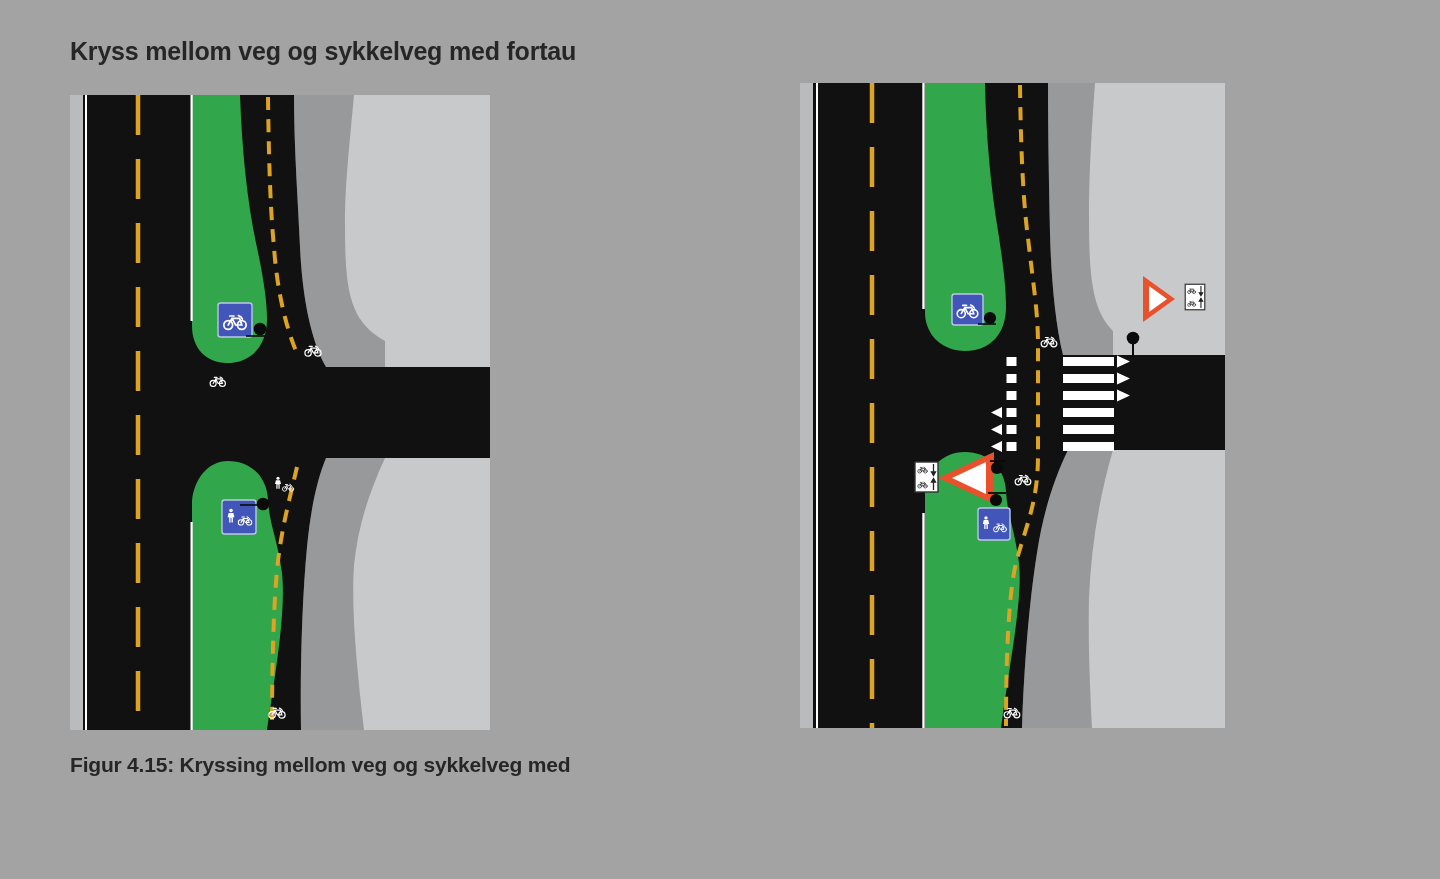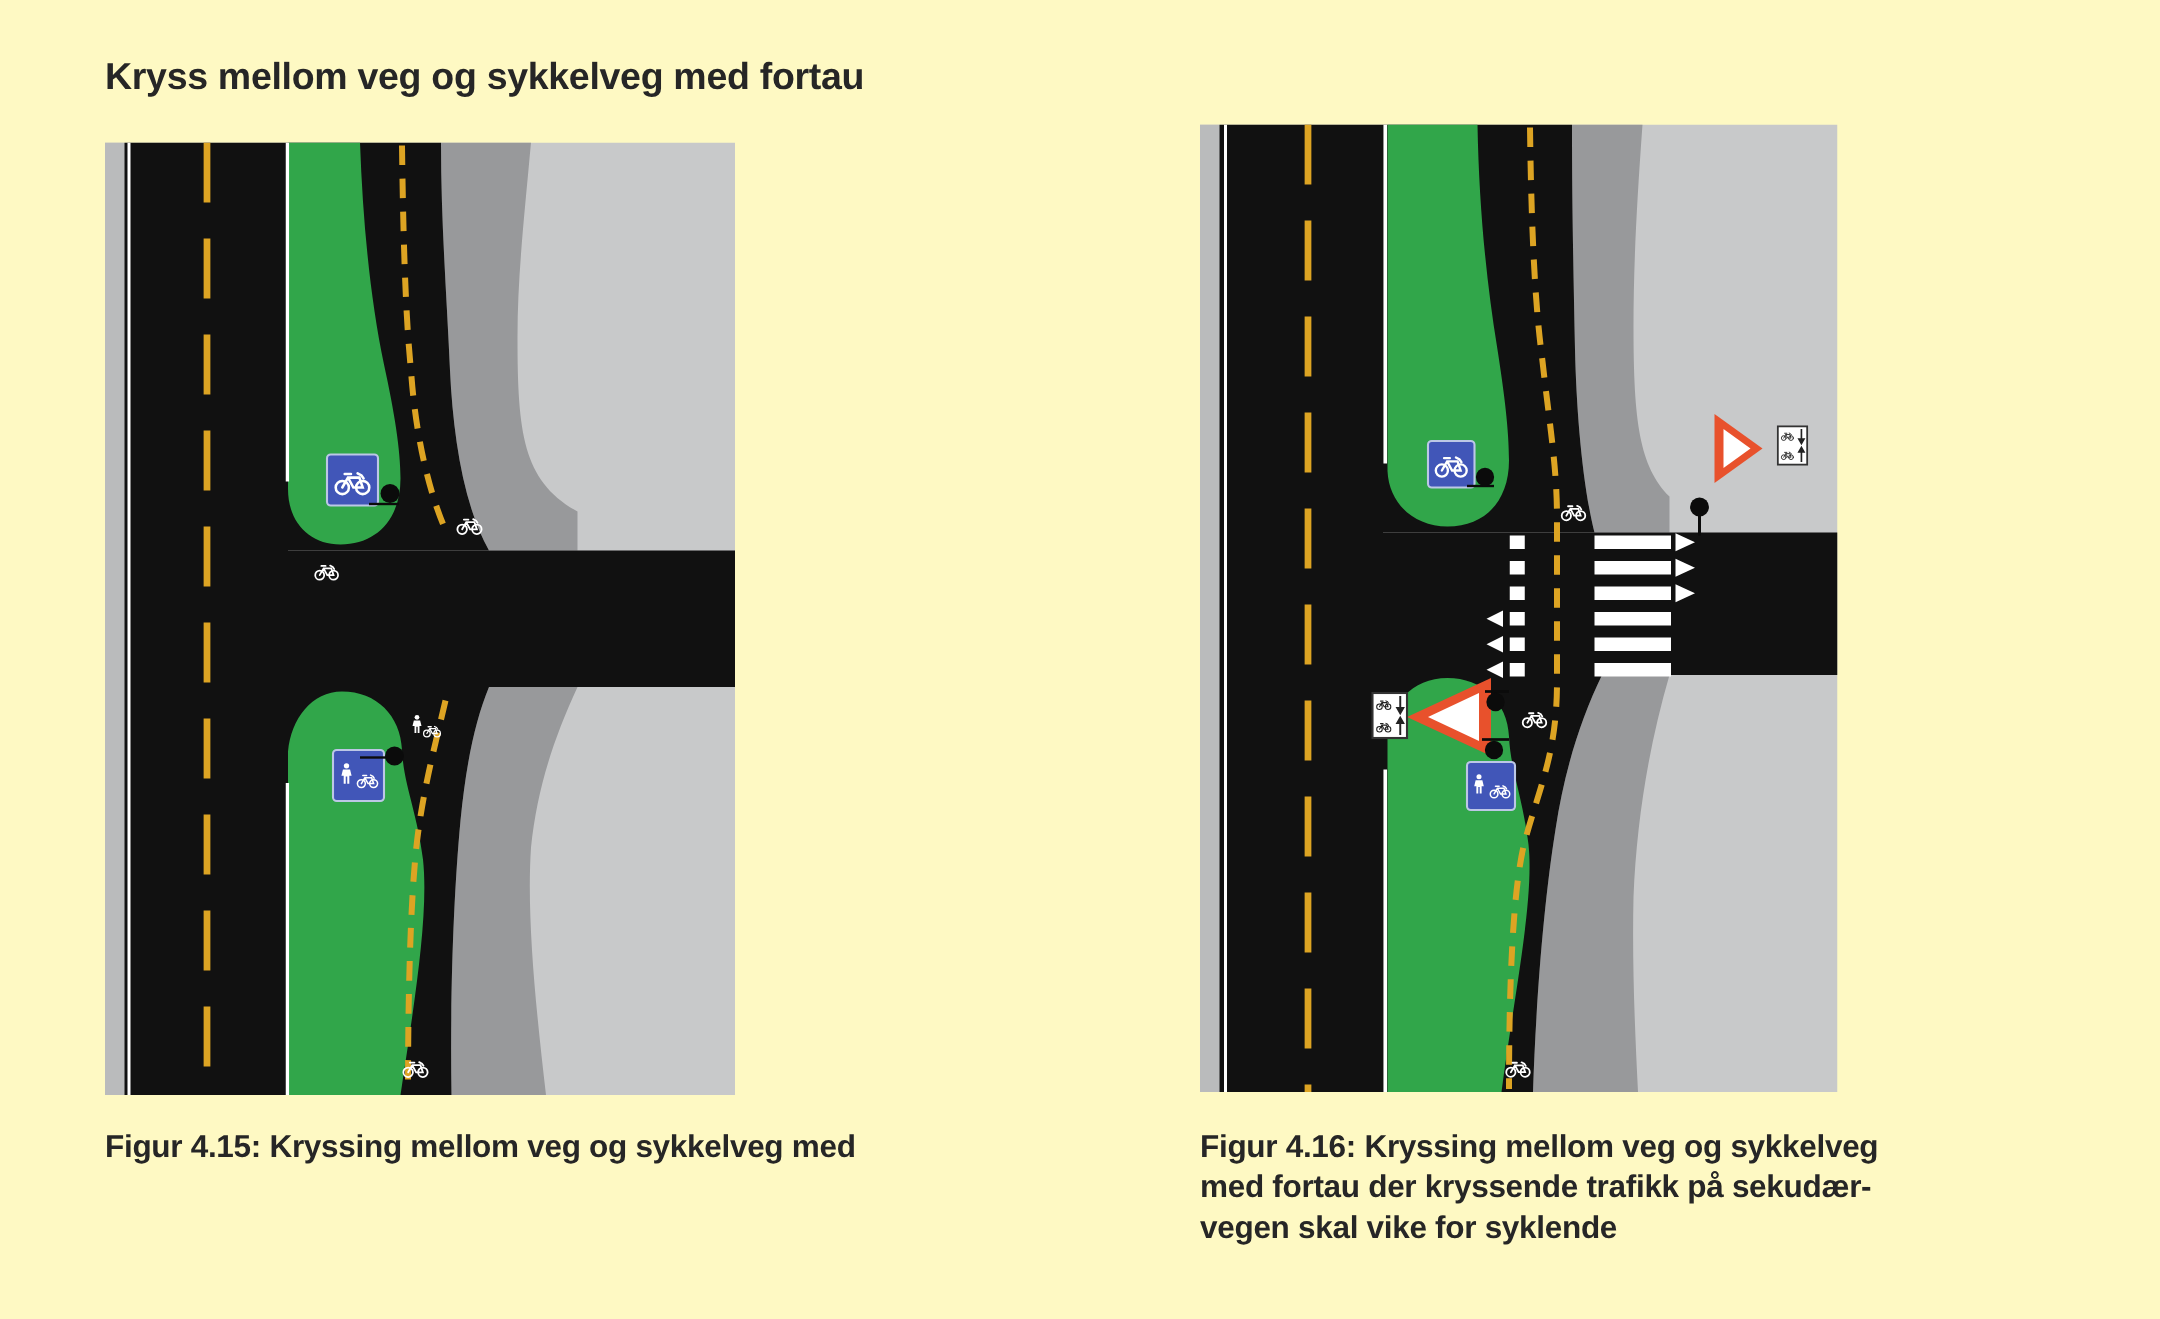--- a/index.html
+++ b/index.html
@@ -1,21 +1,21 @@
 <!DOCTYPE html>
 <html><head>
 <meta charset="utf-8">
 <style>
   html,body{margin:0;padding:0;background:#ffffff;}
-  #page{position:relative;width:1440px;height:879px;background:#fef9c3;overflow:hidden;
+  #page{position:relative;width:1440px;height:879px;background:#a3a3a3;overflow:hidden;
         font-family:"Liberation Sans","DejaVu Sans",sans-serif;color:#262626;}
   .title{position:absolute;left:70px;top:20px;font-size:25px;font-weight:bold;letter-spacing:-.2px;}
   .fig{position:absolute;}
   .fig svg{display:block;}
-  .caption{position:absolute;font-size:21px;font-weight:bold;line-height:27px;letter-spacing:-.2px;}
+  .caption{position:absolute;font-size:21px;font-weight:bold;line-height:27px;letter-spacing:-.2px;text-align:center;}
   .cap-415{left:70px;top:751px;}
   .cap-416{left:800px;top:751px;}
 </style>
 </head>
 <body>
 
 <div id="page">
 
   <svg width="0" height="0" style="position:absolute" aria-hidden="true">
     <defs>
@@ -204,19 +204,14 @@
           <use href="#pedG" transform="translate(186,440) scale(0.8)"></use>
           <use href="#bikeG" transform="translate(200,444) scale(0.58)"></use>
         </g>
       </g>
     </svg>
   </div>
 
   <div class="caption cap-415">
     <div>Figur 4.15: Kryssing mellom veg og sykkelveg med</div>
   </div>
-  <div class="caption cap-416">
-    <div>Figur 4.16: Kryssing mellom veg og sykkelveg</div>
-    <div>med fortau der kryssende trafikk på sekudær-</div>
-    <div>vegen skal vike for syklende</div>
-  </div>
 
 </div>
 
 </body></html>

